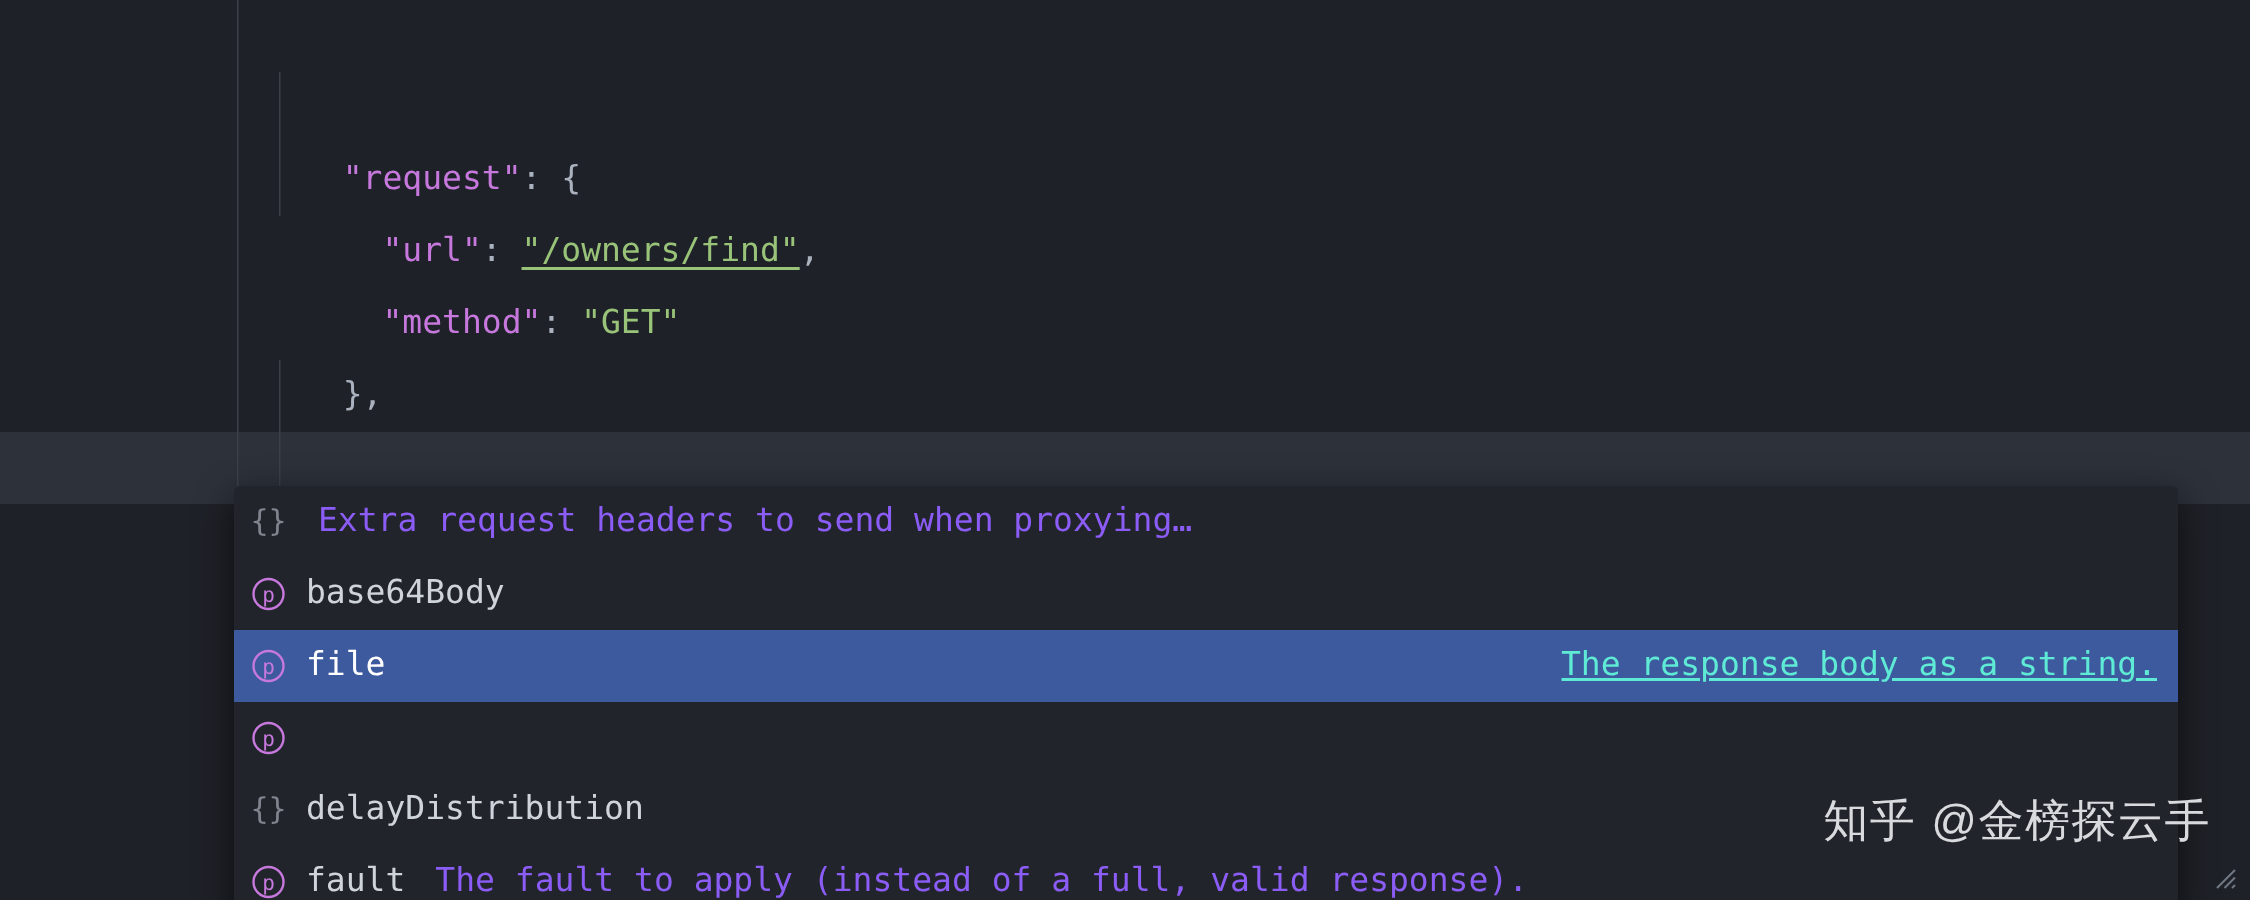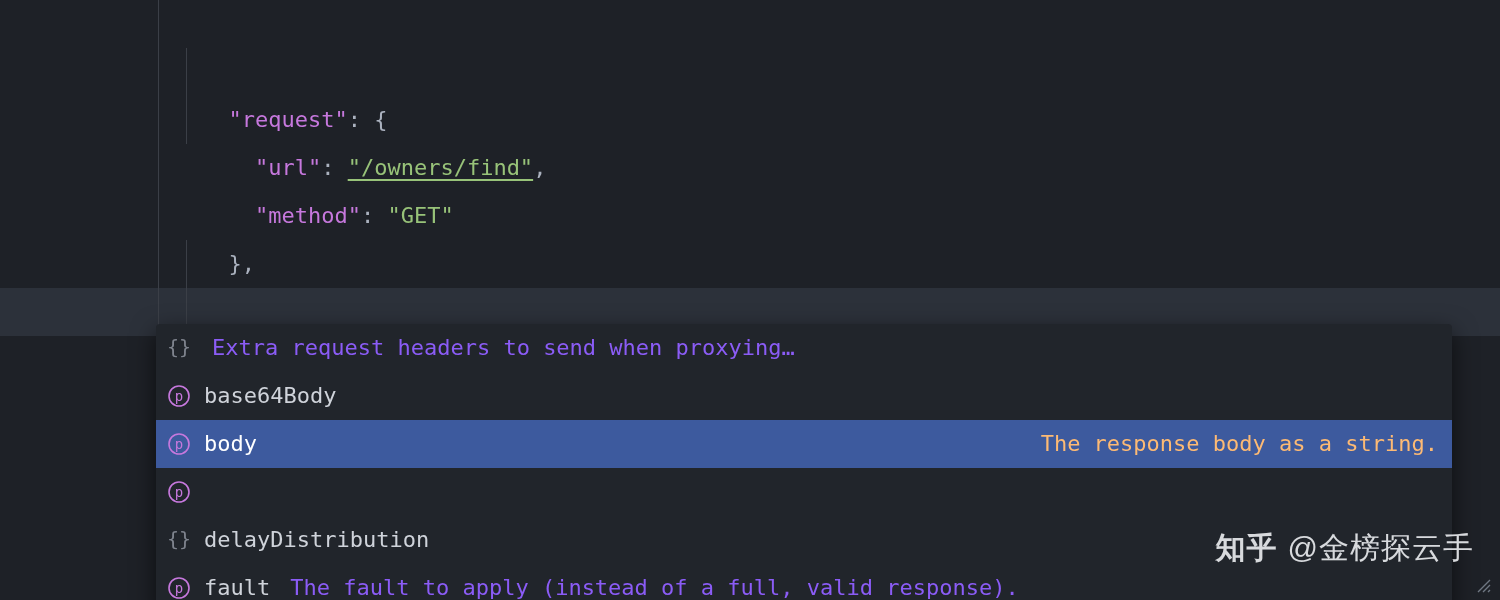--- a/index.html
+++ b/index.html
@@ -96,42 +96,43 @@
   .item .desc {
     color: #8b5cf6;
     white-space: nowrap;
     overflow: hidden;
     text-overflow: ellipsis;
     flex: 1;
     margin-left: 8px;
   }
   .item.selected .desc {
     text-align: right;
-    color: #fdba74;
+    color: #5eead4;
+    text-decoration: underline;
   }
   .item.selected { justify-content: space-between; }
   .item.selected .desc { flex: initial; margin-left: auto; }
 
   .icon svg { display: block; }
 
   .watermark {
     position: absolute;
     right: 26px;
     bottom: 28px;
     color: #e8eaed;
     font-family: "PingFang SC", "Microsoft YaHei", sans-serif;
     font-size: 30px;
     letter-spacing: 1px;
     opacity: .92;
     display: flex;
     align-items: center;
     gap: 10px;
   }
   .zhi {
-    font-weight: 700;
+    font-weight: 400;
     font-size: 30px;
   }
   .corner {
     position: absolute;
     right: 8px;
     bottom: 6px;
     color: #6f7783;
   }
   .corner svg { display:block; }
 </style>
@@ -208,21 +209,21 @@
       </span>
       <span class="name">base64Body</span>
     </div>
     <div class="item selected">
       <span class="icon">
         <svg width="26" height="26" viewBox="0 0 26 26">
           <circle cx="13" cy="13" r="10" fill="none" stroke="#c678dd" stroke-width="1.6"></circle>
           <text x="13" y="18" text-anchor="middle" fill="#c678dd" font-size="14" font-family="monospace">p</text>
         </svg>
       </span>
-      <span class="name">body</span>
+      <span class="name">file</span>
       <span class="desc">The response body as a string.</span>
     </div>
     <div class="item">
       <span class="icon">
         <svg width="26" height="26" viewBox="0 0 26 26">
           <circle cx="13" cy="13" r="10" fill="none" stroke="#c678dd" stroke-width="1.6"></circle>
           <text x="13" y="18" text-anchor="middle" fill="#c678dd" font-size="14" font-family="monospace">p</text>
         </svg>
       </span>
     </div>

